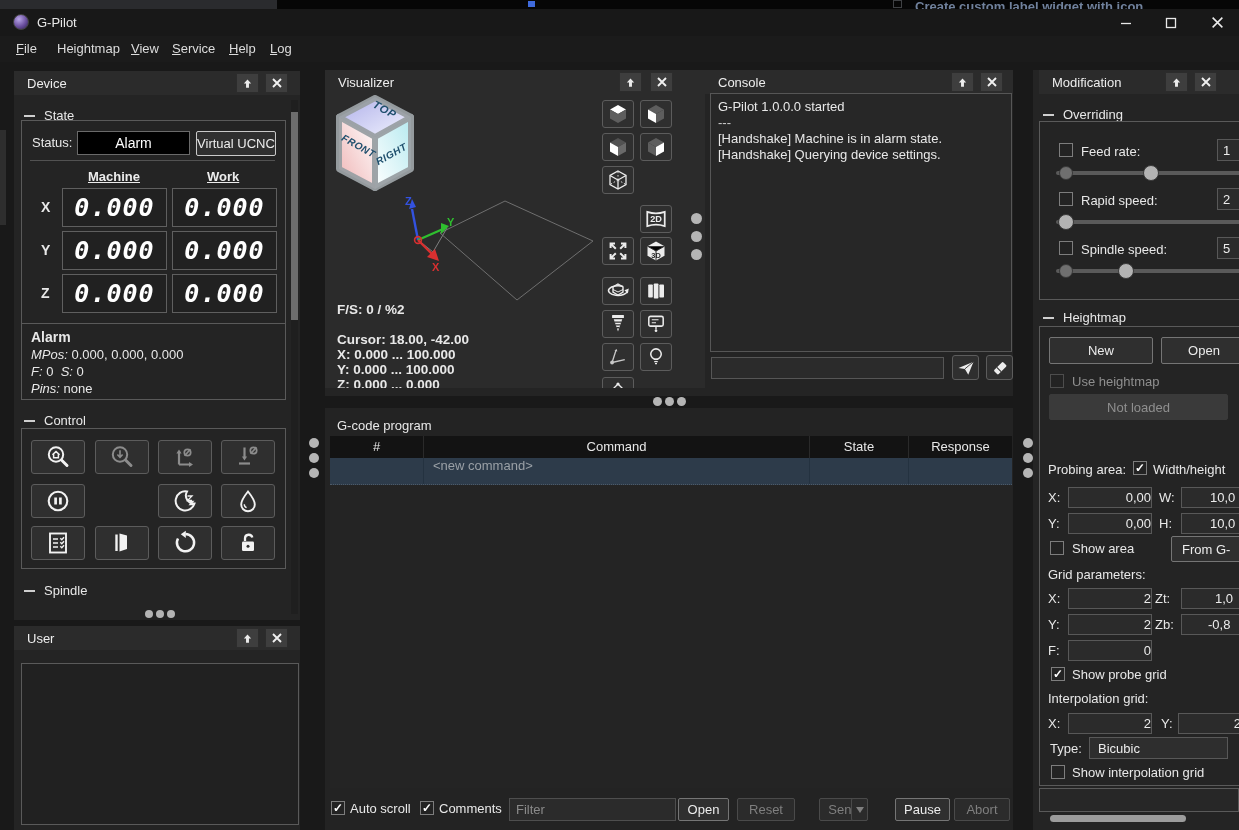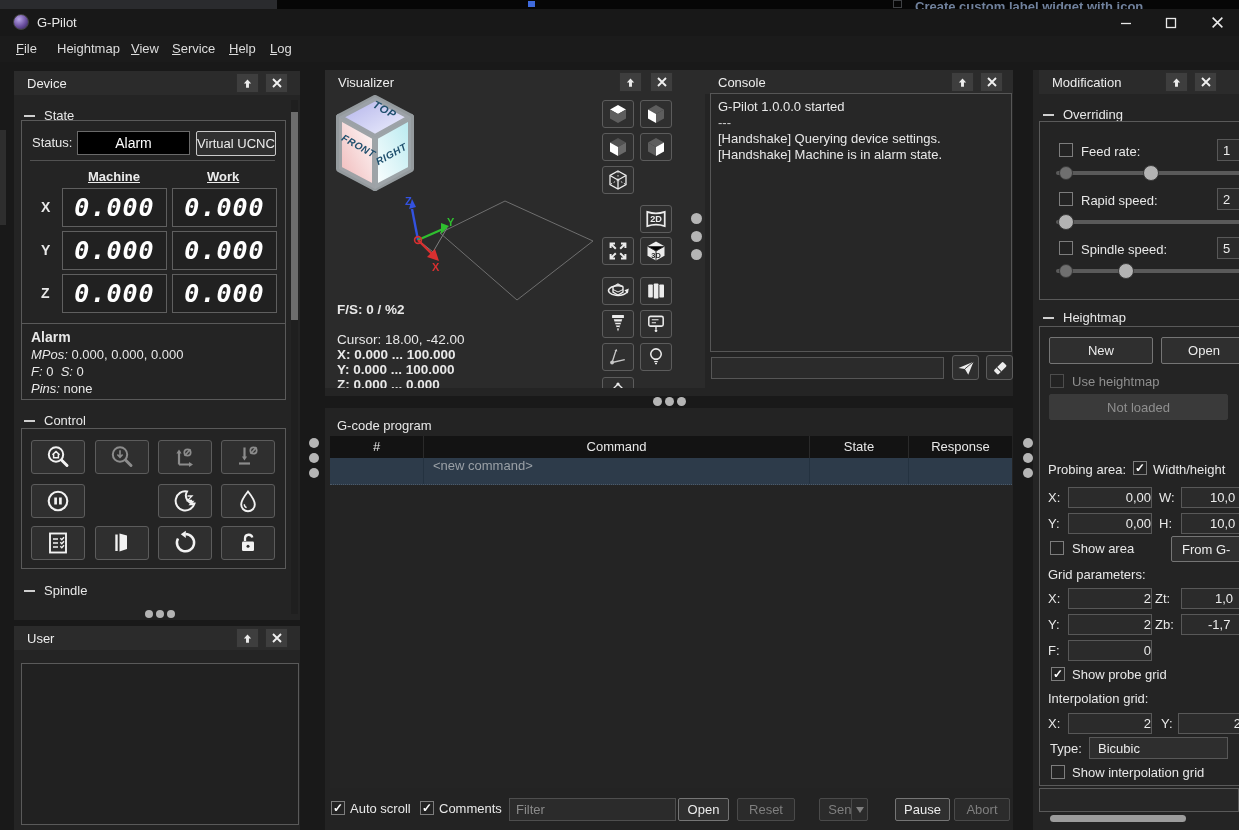--- a/index.html
+++ b/index.html
@@ -311,21 +311,21 @@
         <polygon points="46,28 54,31 46,39" fill="#2fbf2f"></polygon>
         <path d="M23,45 L38,60" stroke="#d83030" stroke-width="2.4"></path>
         <polygon points="40,54 44,66 32,62" fill="#d83030"></polygon>
         <circle cx="23" cy="45" r="3.4" fill="none" stroke="#d83030" stroke-width="1.6"></circle>
         <text x="10" y="10" font-size="11" font-weight="bold" fill="#3352e0">Z</text>
         <text x="52" y="31" font-size="11" font-weight="bold" fill="#2fbf2f">Y</text>
         <text x="37" y="76" font-size="11" font-weight="bold" fill="#d83030">X</text>
       </svg>
 
       <div class="a t" style="left:12px;top:208px;font-weight:600;font-size:13.5px">F/S: 0 / %2</div>
-      <div class="a t" style="left:12px;top:238px;font-weight:400;font-size:13.5px">Cursor: 18.00, -42.00</div>
+      <div class="a t" style="left:12px;top:238px;font-weight:700;font-size:13.5px">Cursor: 18.00, -42.00</div>
       <div class="a t" style="left:12px;top:253px;font-weight:600;font-size:13.5px">X: 0.000 ... 100.000</div>
       <div class="a t" style="left:12px;top:268px;font-weight:600;font-size:13.5px">Y: 0.000 ... 100.000</div>
       <div class="a t" style="left:12px;top:283px;font-weight:600;font-size:13.5px">Z: 0.000 ... 0.000</div>
 
       <div class="icb a" style="left:277px;top:6px;width:32px;height:28px">
         <svg width="22" height="22" viewBox="0 0 22 22">
             <polygon points="11,2 19,6.5 11,11 3,6.5" fill="#fff"></polygon>
             <polygon points="3,6.5 11,11 11,20 3,15.5" fill="#5e5e5e"></polygon>
             <polygon points="19,6.5 11,11 11,20 19,15.5" fill="#5e5e5e"></polygon>
           </svg>
@@ -452,22 +452,22 @@
       </div>
       <div class="pbtn" style="left:275px">
         <svg width="12" height="12" viewBox="0 0 12 12">
             <path d="M2 2 L10 10 M10 2 L2 10" stroke="#f0f0f0" stroke-width="1.9"></path>
           </svg>
       </div>
     </div>
     <div class="a" style="left:5px;top:23px;width:302px;height:259px;background:#272727;border:1px solid #565656;padding:5px 7px;overflow:hidden">
       <div class="t" style="line-height:16px">G-Pilot 1.0.0.0 started</div>
       <div class="t" style="line-height:16px;color:#cfcfcf">---</div>
+      <div class="t" style="line-height:16px">[Handshake] Machine is in alarm state.</div>
       <div class="t" style="line-height:16px">[Handshake] Querying device settings.</div>
-      <div class="t" style="line-height:16px">[Handshake] Machine is in alarm state.</div>
     </div>
     <div class="a" style="left:6px;top:287px;width:233px;height:22px;background:#2b2b2b;border:1px solid #565656"></div>
     <div class="icb a" style="left:247px;top:285px;width:27px;height:25px">
       <svg width="18" height="18" viewBox="0 0 24 24">
           <polygon points="2,12 22,3.5 15,21 10.5,13.2" fill="#ececec"></polygon>
           <path d="M10.5 13.2 L22 3.5" stroke="#2f2f2f" stroke-width="1.2"></path>
         </svg>
     </div>
     <div class="icb a" style="left:281px;top:285px;width:27px;height:25px">
       <svg width="18" height="18" viewBox="0 0 24 24">
@@ -641,21 +641,21 @@
     <div class="spin a" style="left:148px;top:518px;width:70px;height:21px;justify-content:flex-start;padding-left:33px">
         <span>1,0</span>
       </div>
 
     <span class="a t" style="left:15px;top:547px">Y:</span>
     <div class="spin a" style="left:35px;top:544px;width:84px;height:21px">
         <span>2</span>
       </div>
     <span class="a t" style="left:122px;top:547px">Zb:</span>
     <div class="spin a" style="left:148px;top:544px;width:70px;height:21px;justify-content:flex-start;padding-left:26px">
-        <span>-1,7</span>
+        <span>-0,8</span>
       </div>
 
     <span class="a t" style="left:15px;top:573px">F:</span>
     <div class="spin a" style="left:35px;top:570px;width:84px;height:21px">
         <span>0</span>
       </div>
 
     <div class="cb on a" style="left:18px;top:597px"></div>
     <span class="a t" style="left:39px;top:597px">Show probe grid</span>
 

